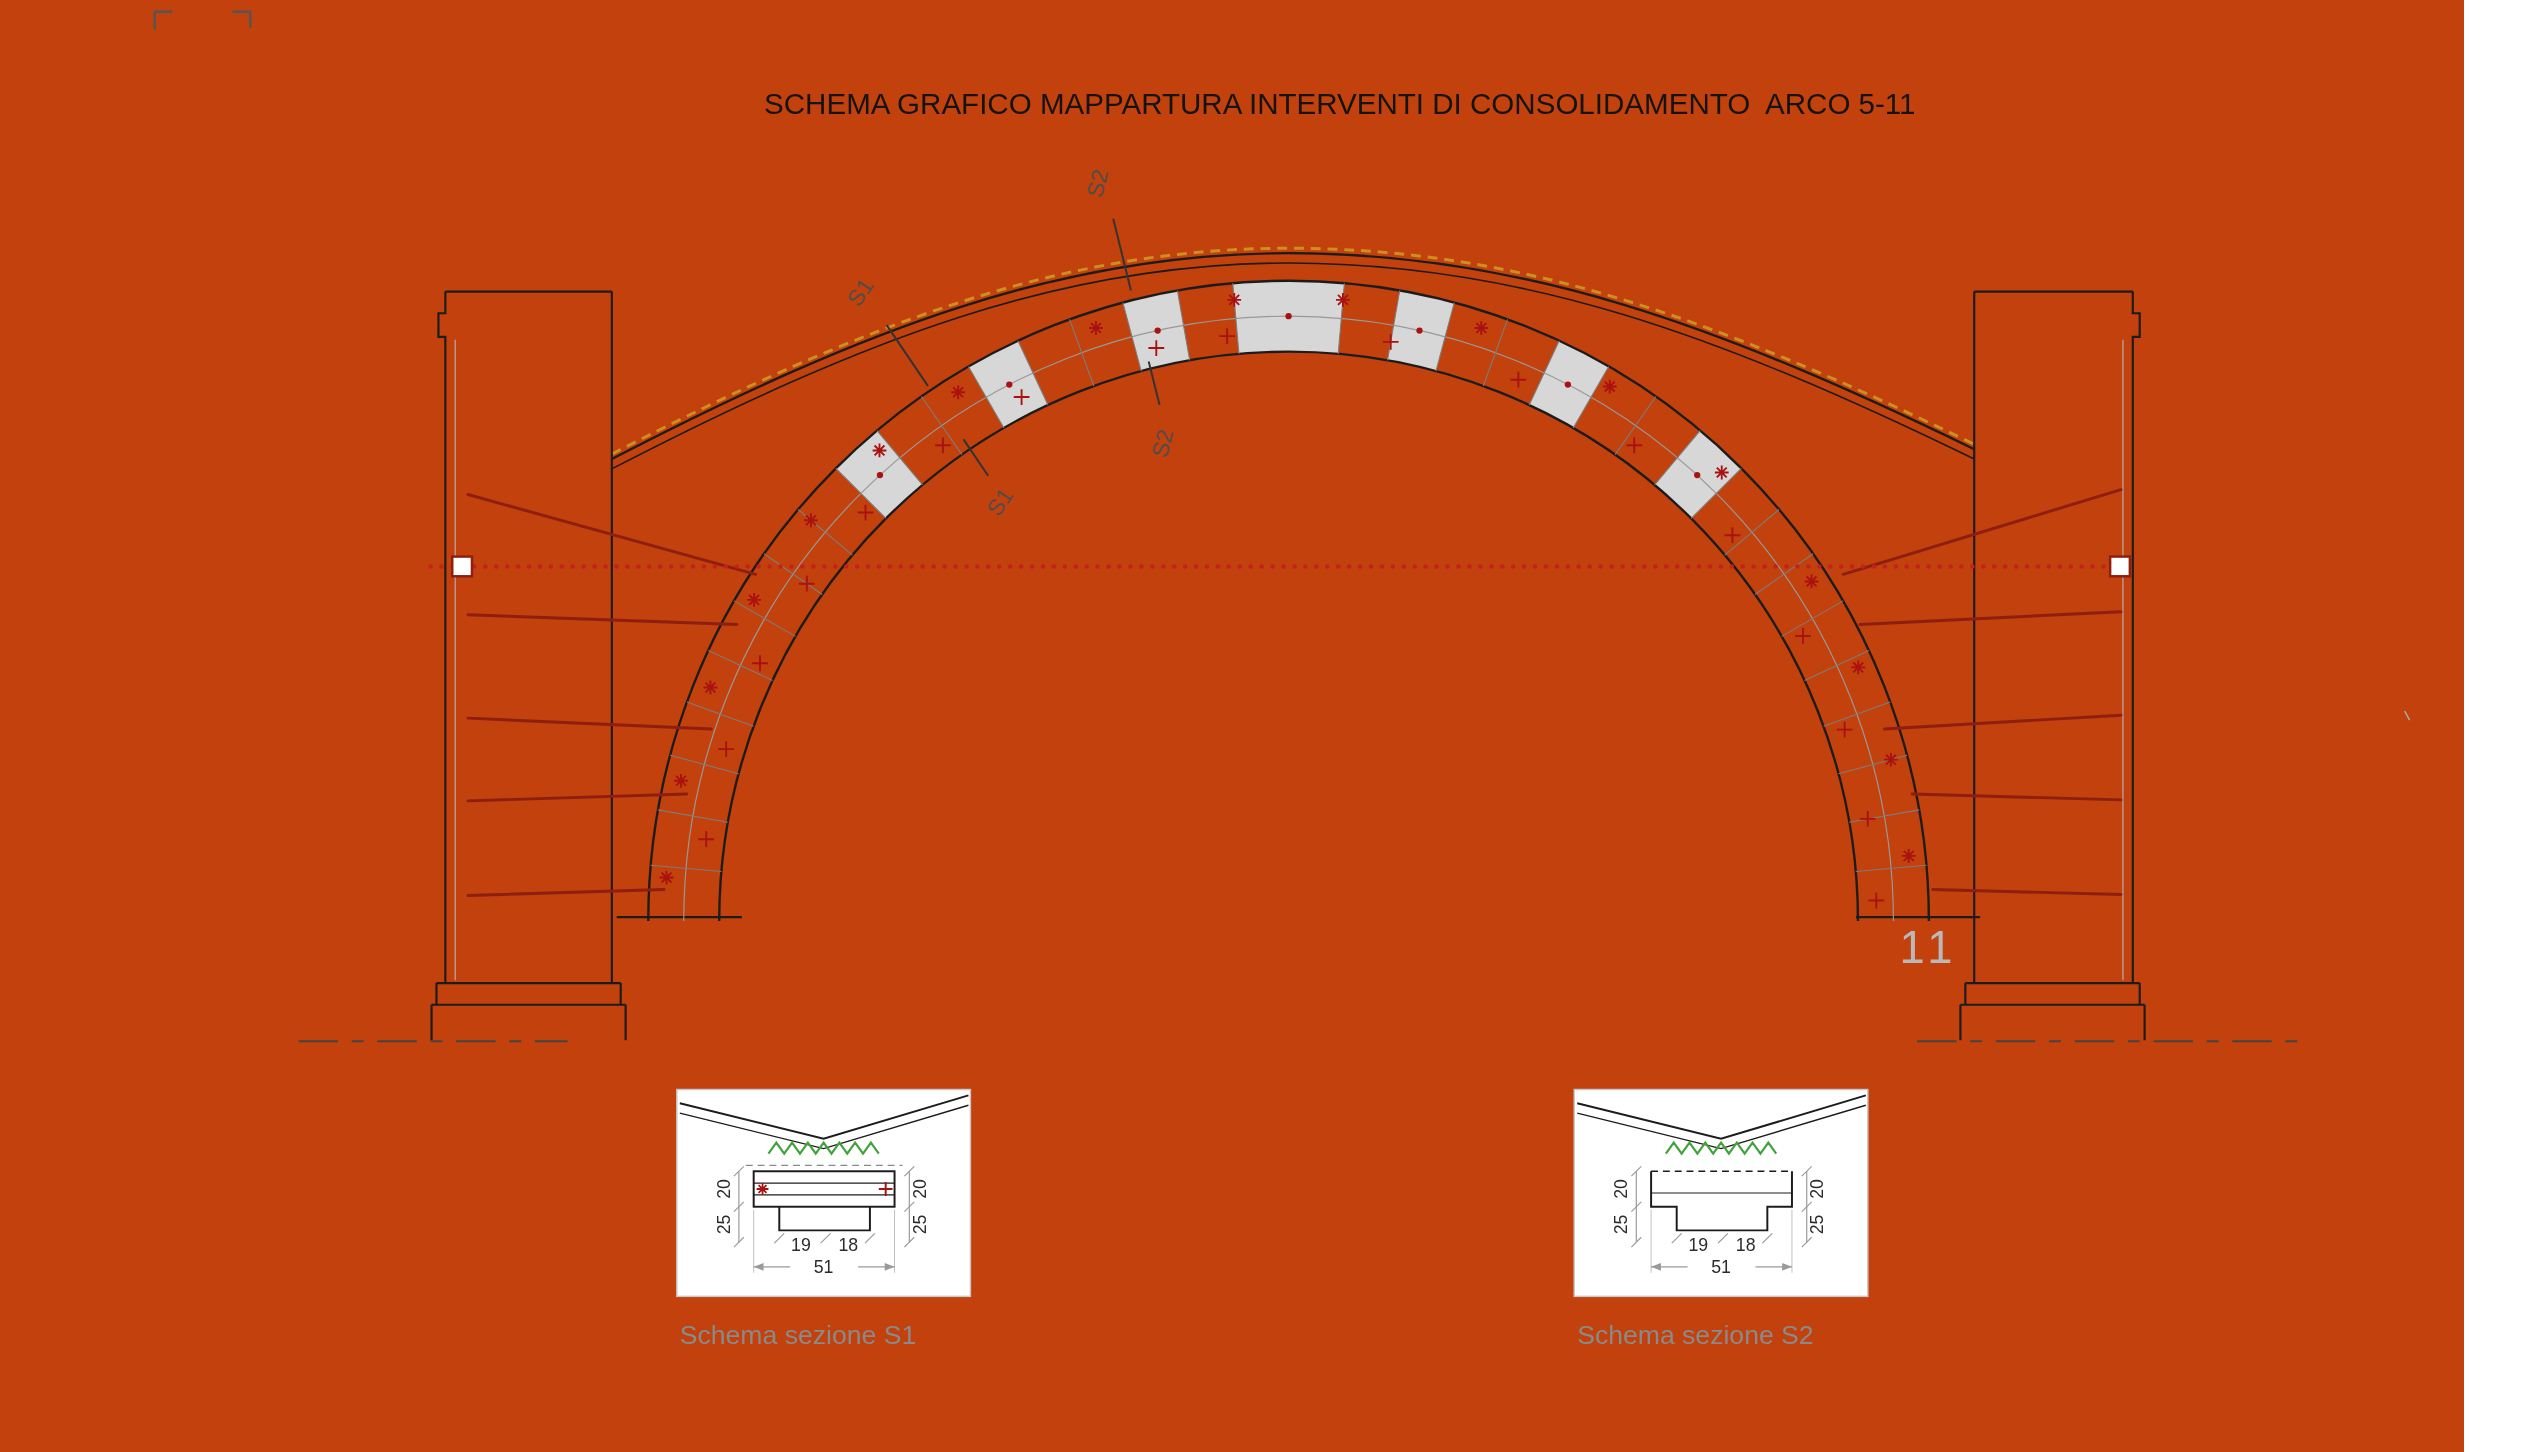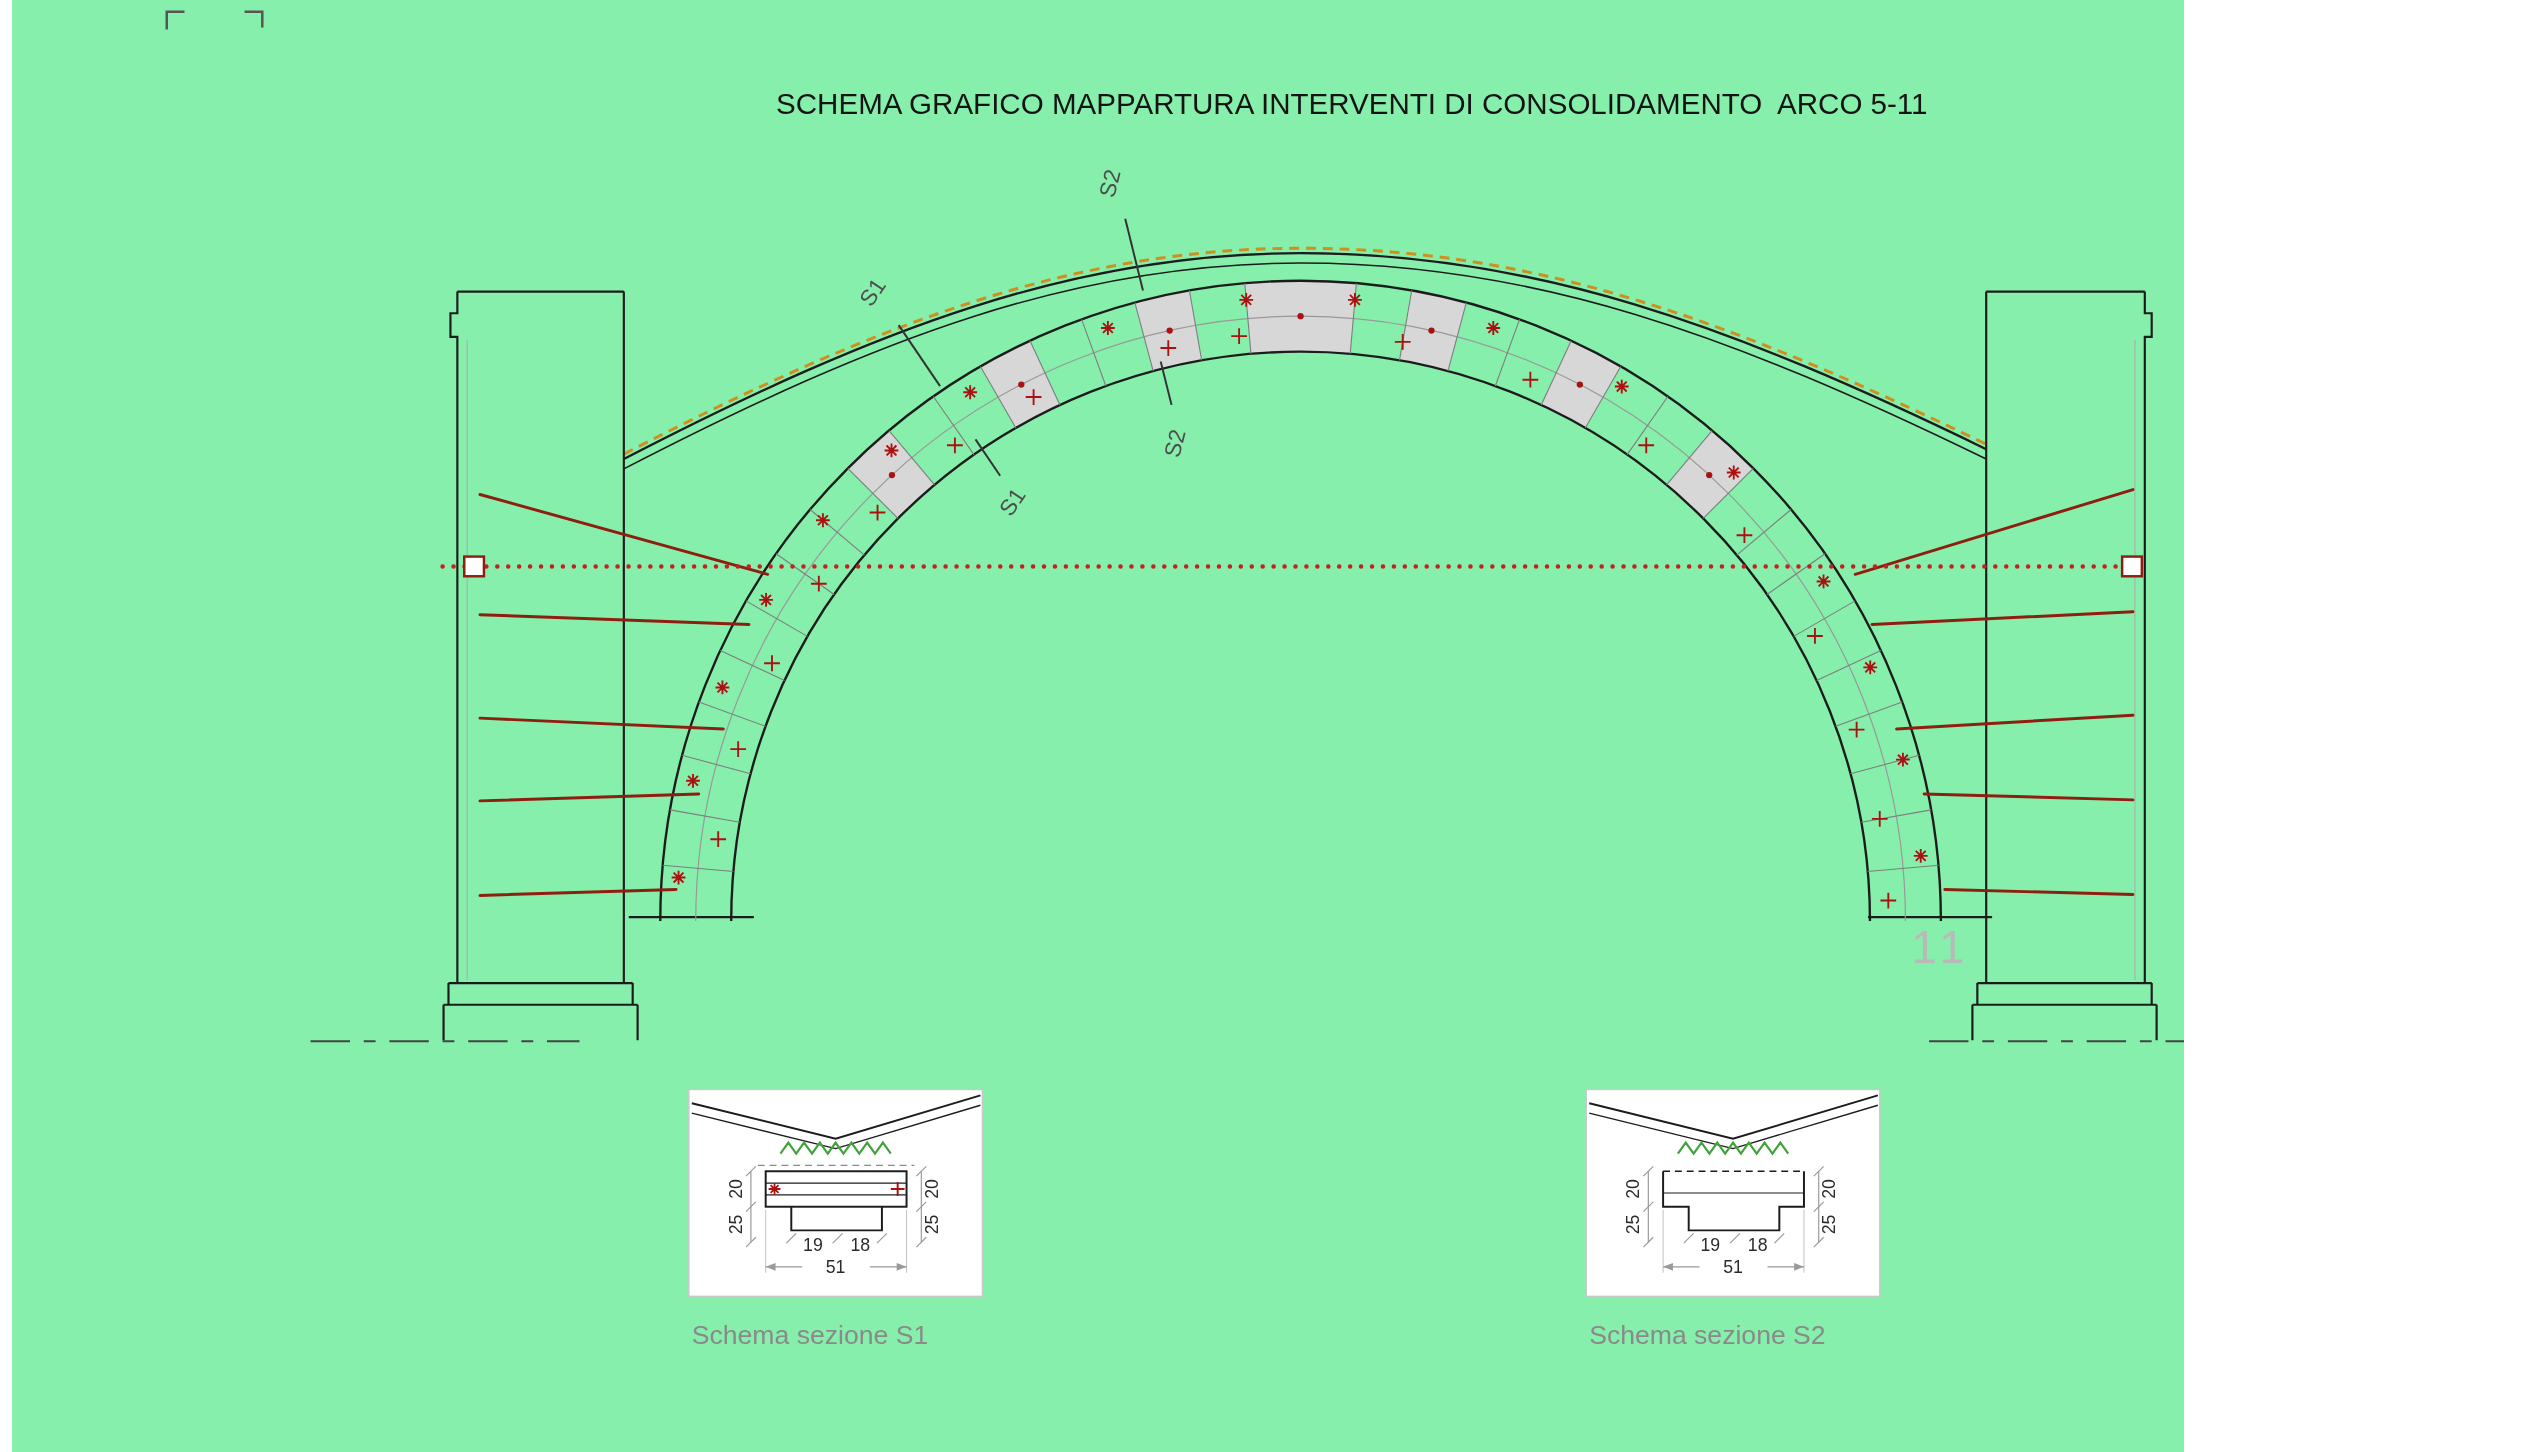--- a/index.html
+++ b/index.html
@@ -1,17 +1,17 @@
 <!DOCTYPE html>
 <html><head>
 <meta charset="utf-8">
 <style>
   html,body{margin:0;padding:0;background:#ffffff;}
   body{font-family:"Liberation Sans", sans-serif;}
-  .page{width:2172px;height:1453px;position:relative;background:#86efac;overflow:hidden;margin-left:12px;}
+  .page{width:2464px;height:1453px;position:relative;background:#c2410c;overflow:hidden;}
   svg{display:block;}
   text{font-family:"Liberation Sans", sans-serif;}
   .title-text{white-space:pre;}
 </style>
 </head>
 <body>
 
 <div class="page">
 <svg viewBox="0 0 2560 1475" width="2522" height="1453">
 

